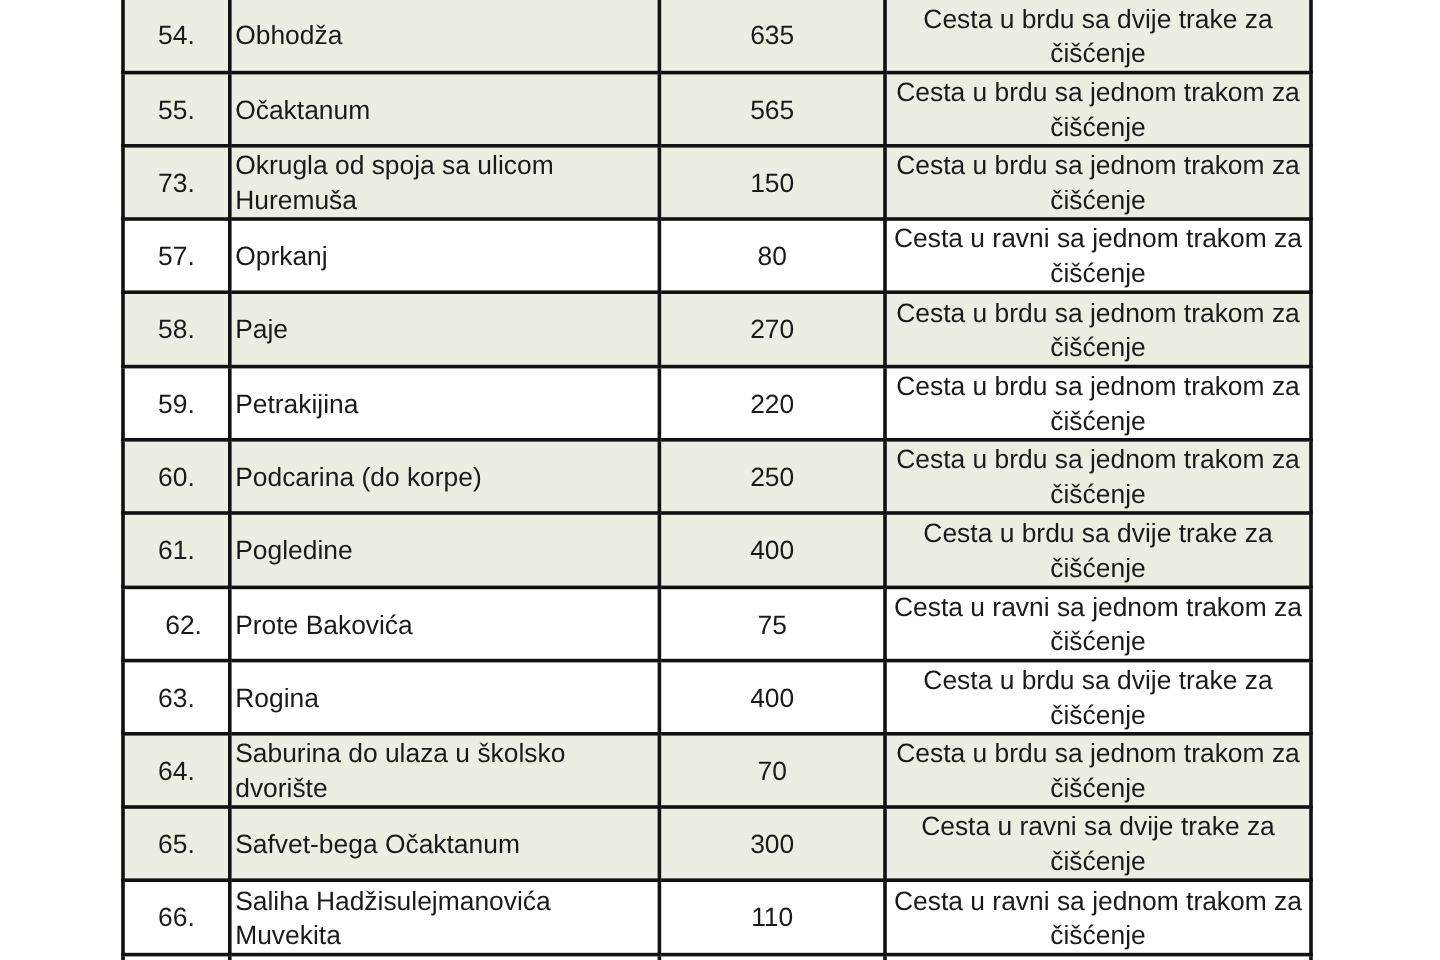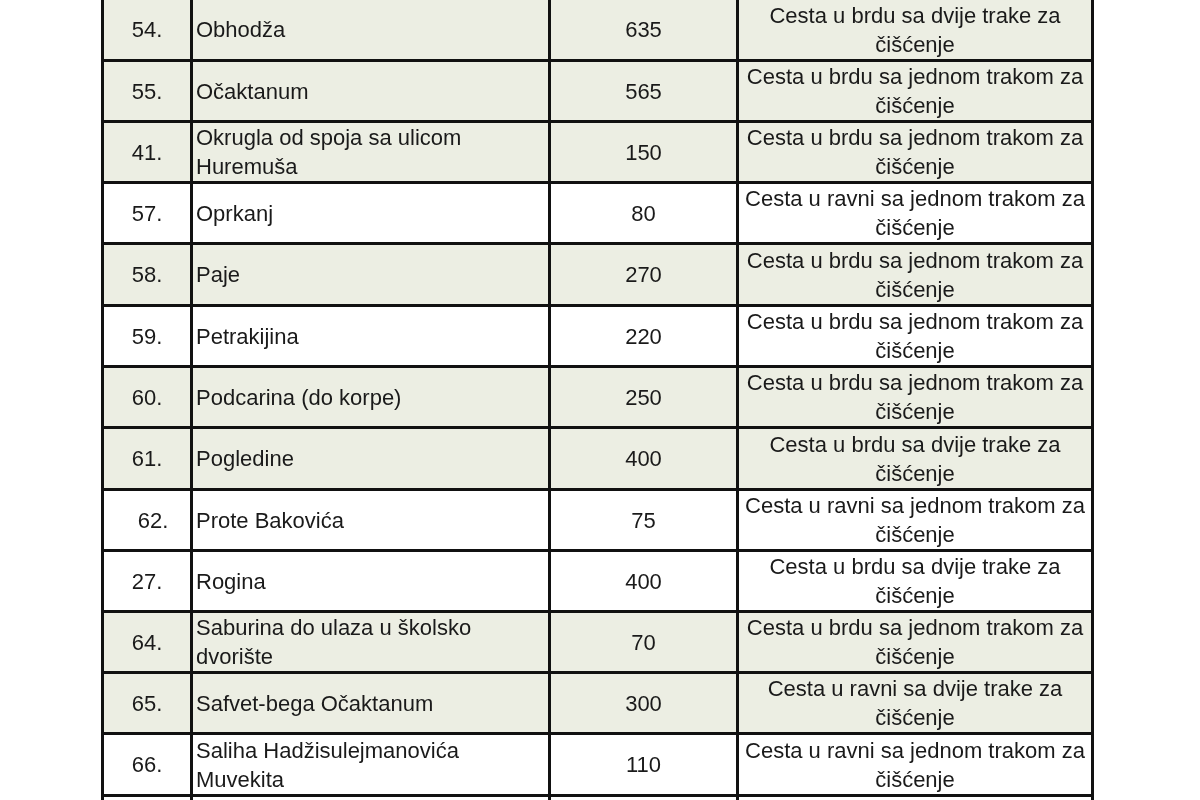--- a/index.html
+++ b/index.html
@@ -72,21 +72,21 @@
           </td>
         <td class="c-len" style="height: 58px;">
             <span class="txt">565</span>
           </td>
         <td class="c-type" style="height: 58px;">
             <span class="txt">Cesta u brdu sa jednom trakom za čišćenje</span>
           </td>
       </tr>
         <tr class="shaded" style="">
         <td class="c-num" style="height: 58px;">
-            <span class="txt">41.</span>
+            <span class="txt">73.</span>
           </td>
         <td class="c-name" style="height: 58px;">
             <span class="txt">Okrugla od spoja sa ulicom Huremuša</span>
           </td>
         <td class="c-len" style="height: 58px;">
             <span class="txt">150</span>
           </td>
         <td class="c-type" style="height: 58px;">
             <span class="txt">Cesta u brdu sa jednom trakom za čišćenje</span>
           </td>
@@ -170,21 +170,21 @@
           </td>
         <td class="c-len" style="height: 58px;">
             <span class="txt">75</span>
           </td>
         <td class="c-type" style="height: 58px;">
             <span class="txt">Cesta u ravni sa jednom trakom za čišćenje</span>
           </td>
       </tr>
         <tr class="plain" style="">
         <td class="c-num" style="height: 58px;">
-            <span class="txt">27.</span>
+            <span class="txt">63.</span>
           </td>
         <td class="c-name" style="height: 58px;">
             <span class="txt">Rogina</span>
           </td>
         <td class="c-len" style="height: 58px;">
             <span class="txt">400</span>
           </td>
         <td class="c-type" style="height: 58px;">
             <span class="txt">Cesta u brdu sa dvije trake za čišćenje</span>
           </td>

